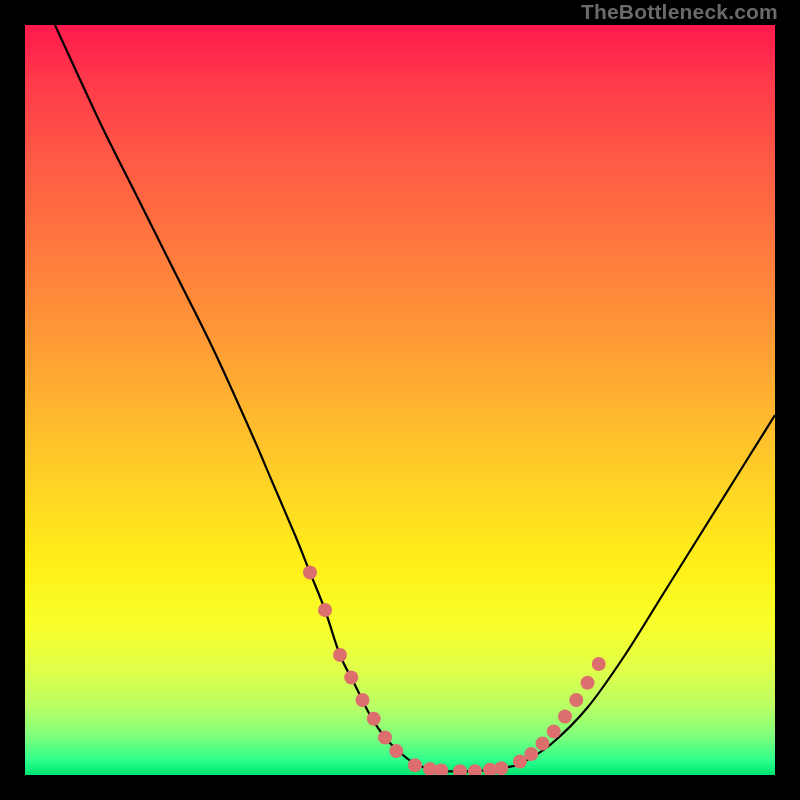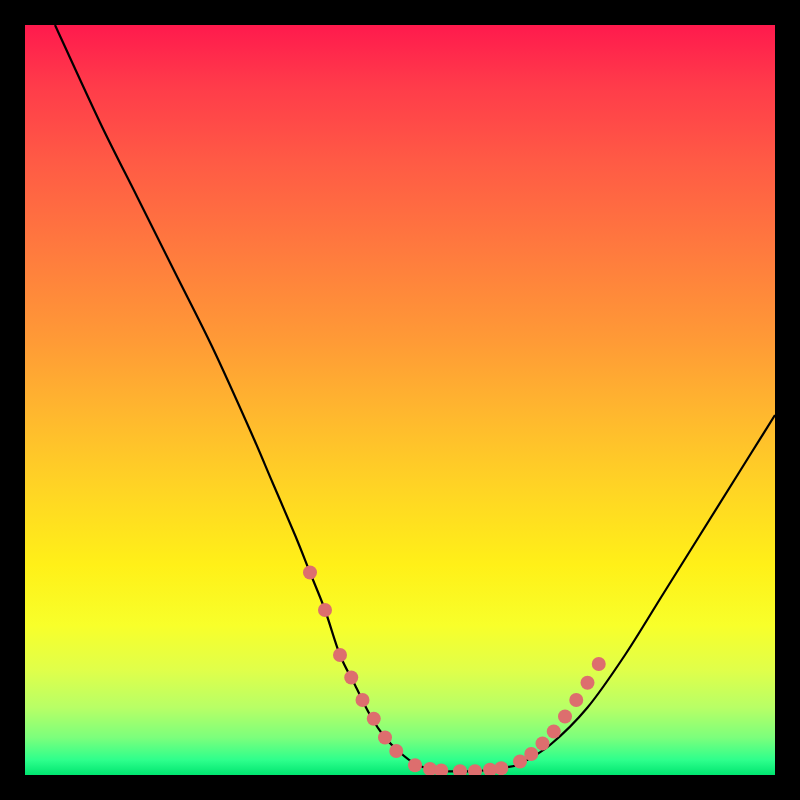--- a/index.html
+++ b/index.html
@@ -86,13 +86,14 @@
         <circle cx="506.25" cy="729.00" r="7" fill="#dd6e6e"></circle>
         <circle cx="517.50" cy="718.50" r="7" fill="#dd6e6e"></circle>
         <circle cx="528.75" cy="706.50" r="7" fill="#dd6e6e"></circle>
         <circle cx="540.00" cy="691.50" r="7" fill="#dd6e6e"></circle>
         <circle cx="551.25" cy="675.00" r="7" fill="#dd6e6e"></circle>
         <circle cx="562.50" cy="657.75" r="7" fill="#dd6e6e"></circle>
         <circle cx="573.75" cy="639.00" r="7" fill="#dd6e6e"></circle>
       </g>
   </svg>
 
+  <div class="watermark">TheBottleneck.com</div>
 </div>
 
 </body></html>

